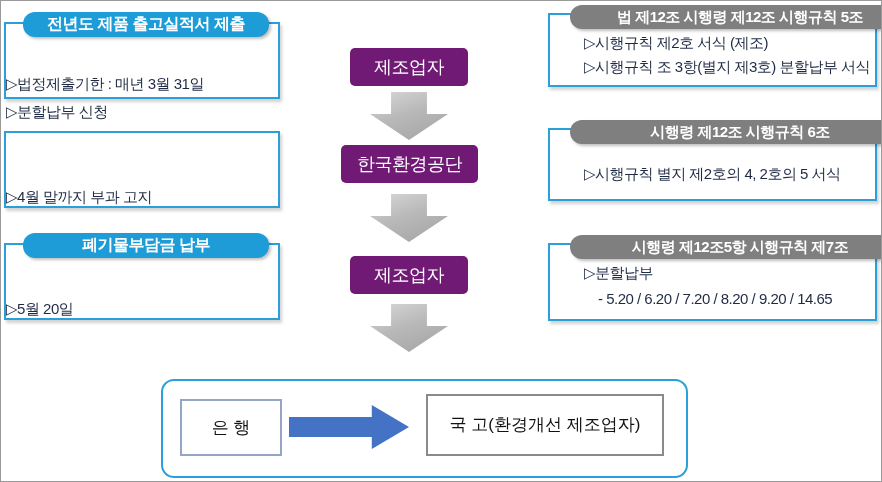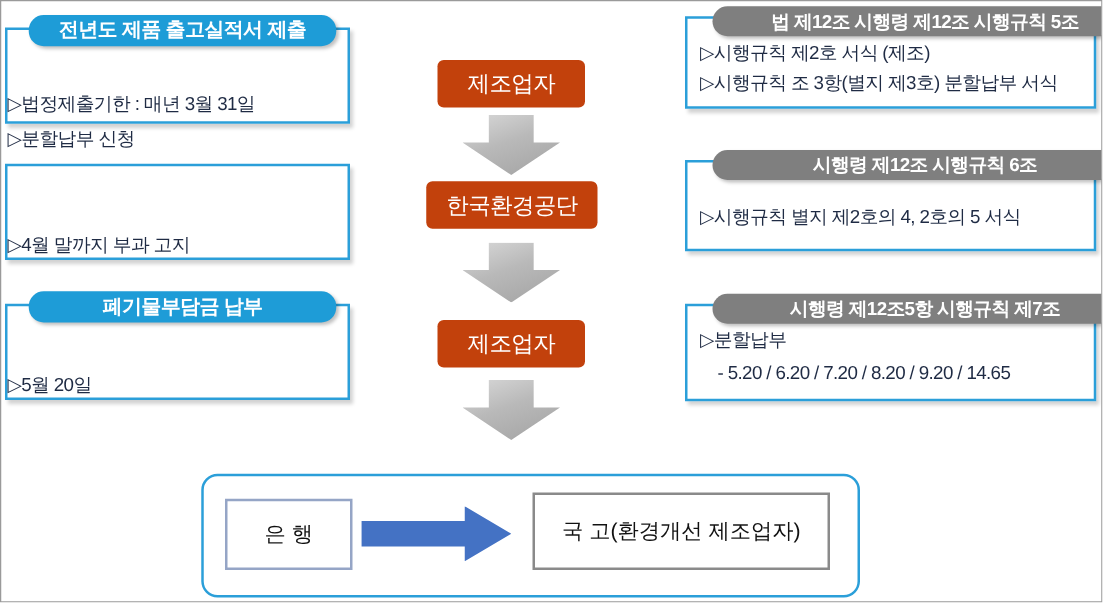--- a/index.html
+++ b/index.html
@@ -24,24 +24,24 @@
   .box-body{position:absolute;left:0;right:0;color:#1F2B44;font-size:15px;letter-spacing:-0.5px;}
   .bullet-line{white-space:nowrap;}
   .bullet-line.indent{padding-left:14px;}
   
   .lbox{left:3px;width:276px;height:77px;}
   .lbox .box-header{left:17px;top:-12px;width:246px;height:25px;}
   .lbox .box-body{top:18px;line-height:28px;margin-top:28px;}
   
   .rbox{left:547px;width:329px;}
   .rbox .box-header{left:20px;top:-10px;width:340px;height:24px;font-size:15px;}
-  .rbox .box-body{padding-left:10px;line-height:24px;}
+  .rbox .box-body{padding-left:10px;line-height:24px;margin-left:24px;}
   
   .flow-node{
-    position:absolute;background:#c2410c;border-radius:5px;color:#fff;
+    position:absolute;background:#701a75;border-radius:5px;color:#fff;
     display:flex;align-items:center;justify-content:center;
     font-size:18px;letter-spacing:-0.5px;
   }
   .down-arrow{
     position:absolute;width:78px;height:48px;
     background:linear-gradient(160deg,#d9d9d9 0%,#b9b9b9 45%,#a2a2a2 100%);
     clip-path:polygon(27% 0,73% 0,73% 46%,100% 46%,50% 100%,0 46%,27% 46%);
   }
   
   .bottom-box{

